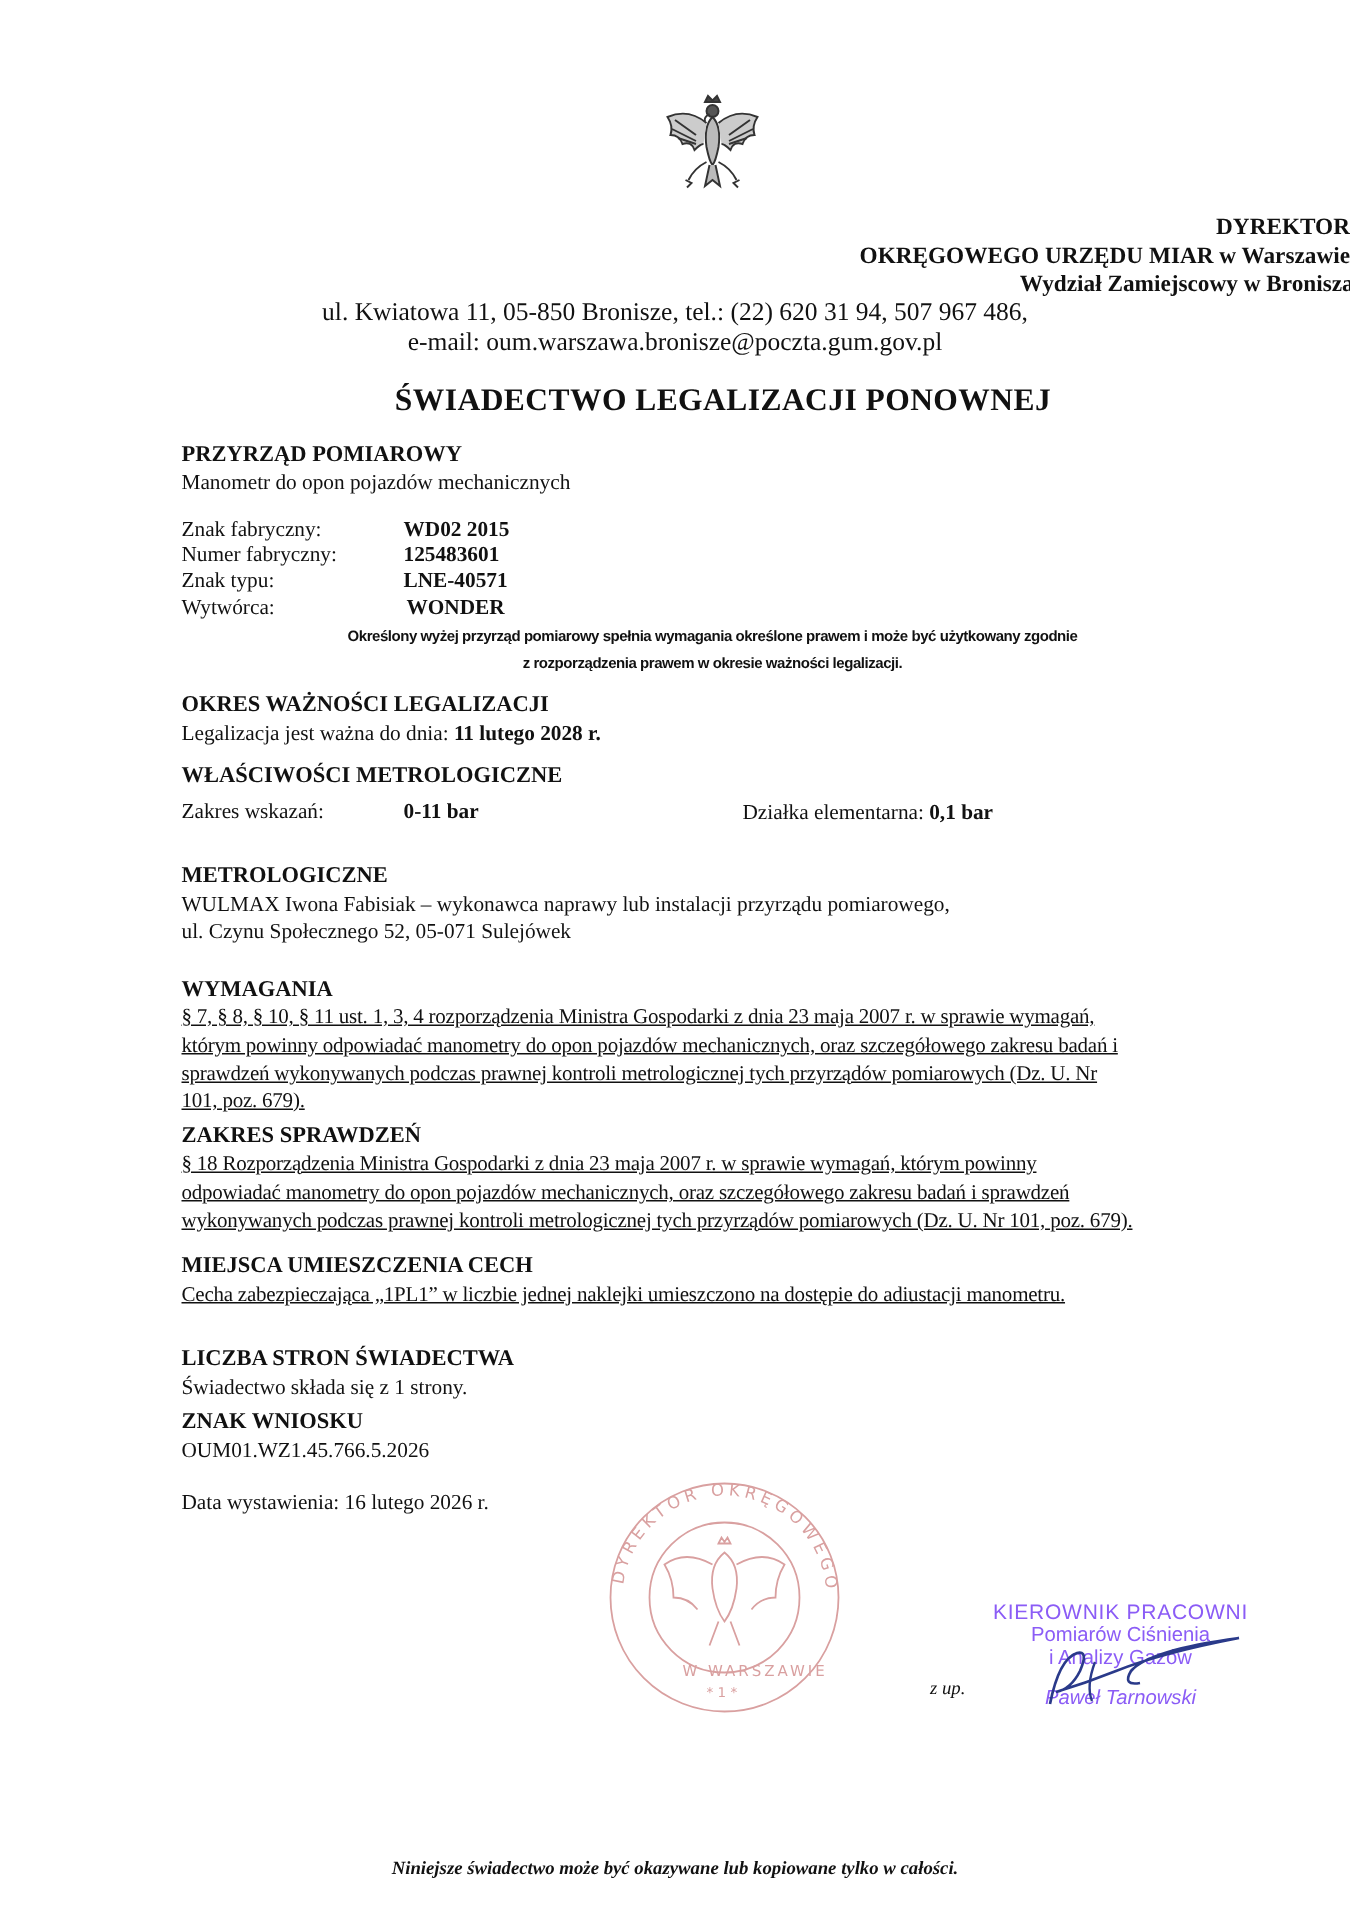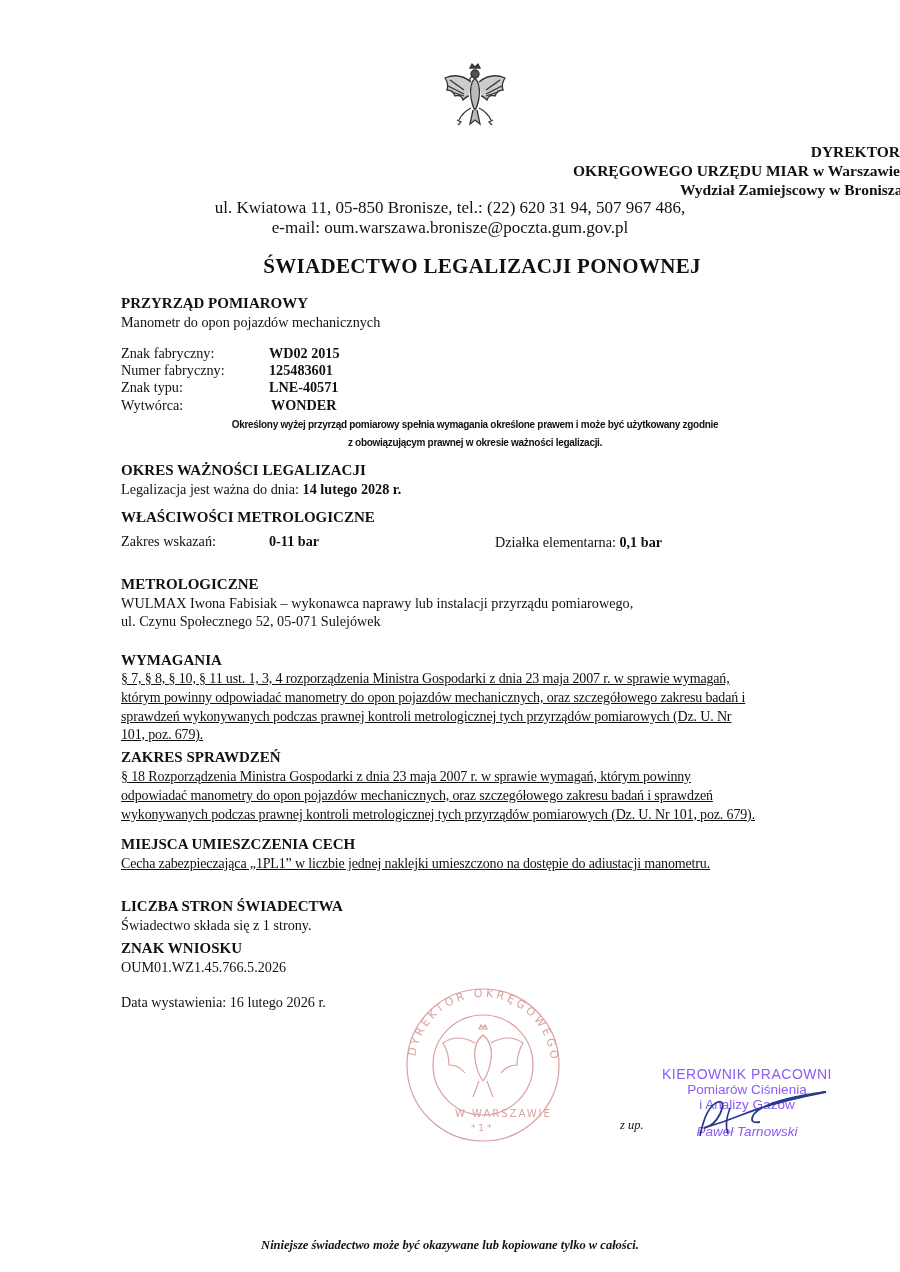--- a/index.html
+++ b/index.html
@@ -71,25 +71,25 @@
 <div class="abs row" style="top:379px;">
   <span class="lbl">Znak typu:</span>
   <span class="val">LNE-40571</span>
 </div>
 <div class="abs row" style="top:397px;">
   <span class="lbl">Wytwórca:</span>
   <span class="val" style="left:150px;">WONDER</span>
 </div>
 
 <div class="abs cond" style="top:416px;">Określony wyżej przyrząd pomiarowy spełnia wymagania określone prawem i może być użytkowany zgodnie</div>
-<div class="abs cond" style="top:434px;">z obowiązującym prawnej w okresie ważności legalizacji.</div>
+<div class="abs cond" style="top:434px;">z rozporządzenia prawem w okresie ważności legalizacji.</div>
 
 <div class="abs sec-h" style="top:462px;">OKRES WAŻNOŚCI LEGALIZACJI</div>
 <div class="abs txt" style="top:480px;">
-  <span>Legalizacja jest ważna do dnia: </span><b>14 lutego 2028 r.</b>
+  <span>Legalizacja jest ważna do dnia: </span><b>11 lutego 2028 r.</b>
 </div>
 
 <div class="abs sec-h" style="top:509px;">WŁAŚCIWOŚCI METROLOGICZNE</div>
 <div class="abs row" style="top:533px;">
   <span class="lbl">Zakres wskazań:</span>
   <span class="val">0-11 bar</span>
 </div>
 <div class="abs txt" style="top:533px; left:495px;font-family:Liberation Serif, serif;">
   <span>Działka elementarna: </span><b>0,1 bar</b>
 </div>

